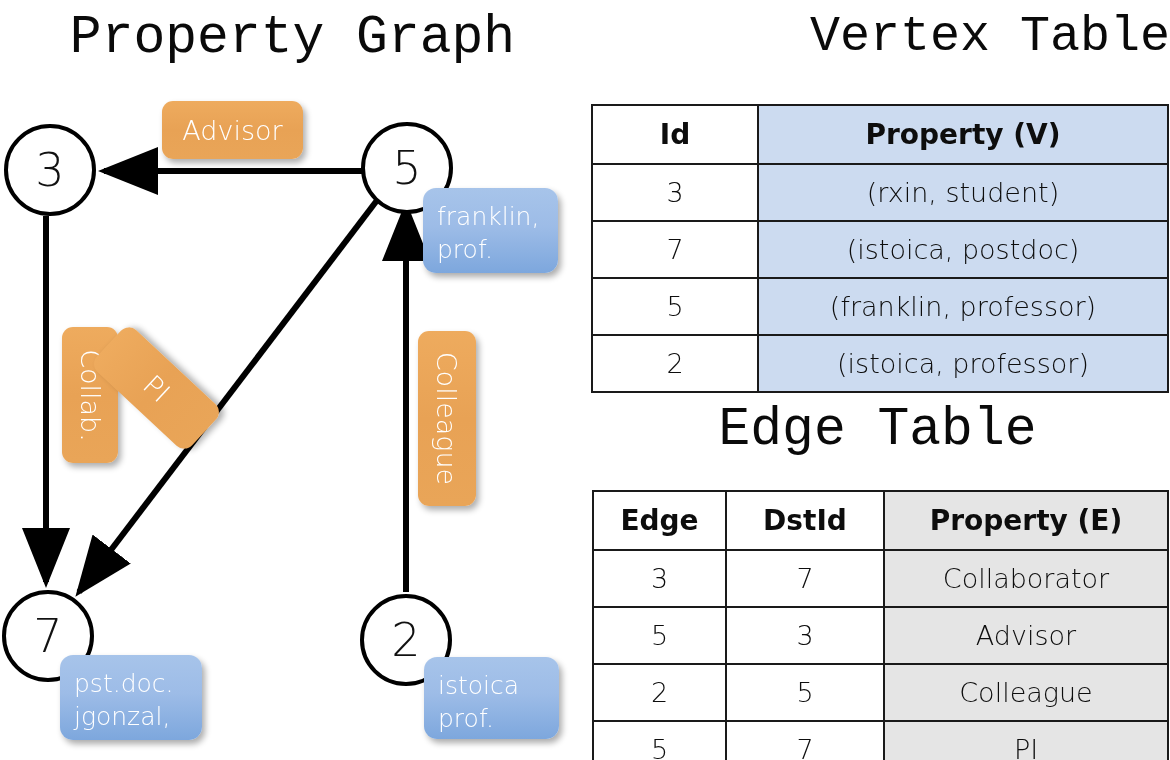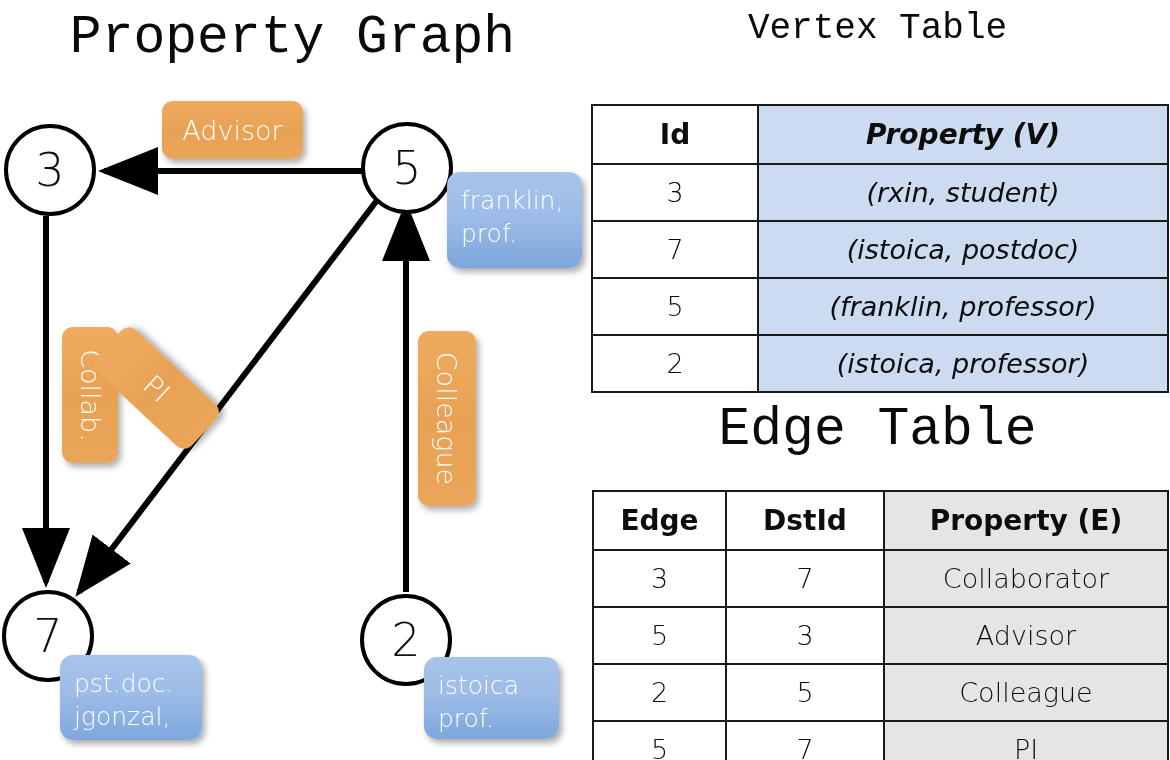--- a/index.html
+++ b/index.html
@@ -14,21 +14,21 @@
   
   .title {
     position: absolute;
     font-family: Liberation Mono, monospace;
     font-weight: 300;
     color: #0a0a0a;
     white-space: nowrap;
     letter-spacing: 0px;
   }
   #title-property-graph { left: 0;   top: 8px;  width: 585px; text-align: center; font-size: 53px; }
-  #title-vertex-table   { left: 585px; top: 8px;  width: 585px; text-align: center; font-size: 36px; }
+  #title-vertex-table   { left: 585px; top: 8px;  width: 585px; text-align: right; font-size: 50px; }
   #title-edge-table     { left: 585px; top: 400px; width: 585px; text-align: center; font-size: 53px; }
 
   
   #graph-panel { position: absolute; left: 0; top: 0; width: 585px; height: 760px; }
   #graph-edges { position: absolute; left: 0; top: 0; width: 585px; height: 760px; }
 
   .vertex {
     position: absolute;
     width: 92px; height: 92px;
     border: 4.5px solid #000;
@@ -56,21 +56,21 @@
     color: #ffffff;
     font-family: "DejaVu Sans", sans-serif;
     font-weight: 300;
     font-size: 25px;
     line-height: 1.32;
     padding: 12px 0 0 14px;
     z-index: 4;
     white-space: nowrap;
   }
   #prop-3 { left: 62px;  top: 186px; width: 138px; height: 85px; }
-  #prop-5 { left: 423px; top: 172px; width: 135px; height: 96px; margin-left: 24px; }
+  #prop-5 { left: 423px; top: 188px; width: 135px; height: 85px; }
   #prop-7 { left: 60px;  top: 655px; width: 142px; height: 85px; }
   #prop-2 { left: 424px; top: 657px; width: 135px; height: 82px; }
 
   
   .edge-label {
     position: absolute;
     border-radius: 11px;
     background: linear-gradient(to bottom, #eeab5e 0%, #e8a255 50%, #e9a558 100%);
     box-shadow: 3px 4px 6px rgba(0,0,0,0.32);
     color: #ffffff;
@@ -110,21 +110,21 @@
     padding: 12px;
     white-space: nowrap;
   }
   .tbl th { font-weight: 700; }
 
   
   #vertex-table { left: 591px; top: 104px; width: 576px; }
   #vertex-table th, #vertex-table td { height: 54px; font-size: 27px; }
   #vertex-table th { height: 52px; font-size: 28px; }
   #vertex-table .col-id   { width: 166px; background: #ffffff; }
-  #vertex-table .col-prop { width: 410px; background: #ccdbf0; font-style: italic; }
+  #vertex-table .col-prop { width: 410px; background: #ccdbf0; }
 
   
   #edge-table { left: 592px; top: 490px; width: 575px; }
   #edge-table th, #edge-table td { height: 55px; font-size: 27px; }
   #edge-table th { height: 51px; font-size: 28px; }
   #edge-table .col-src { width: 133px; background: #ffffff; }
   #edge-table .col-dst { width: 158px; background: #ffffff; }
   #edge-table .col-prop{ width: 284px; background: #e5e5e5; }
 </style>
 </head>

